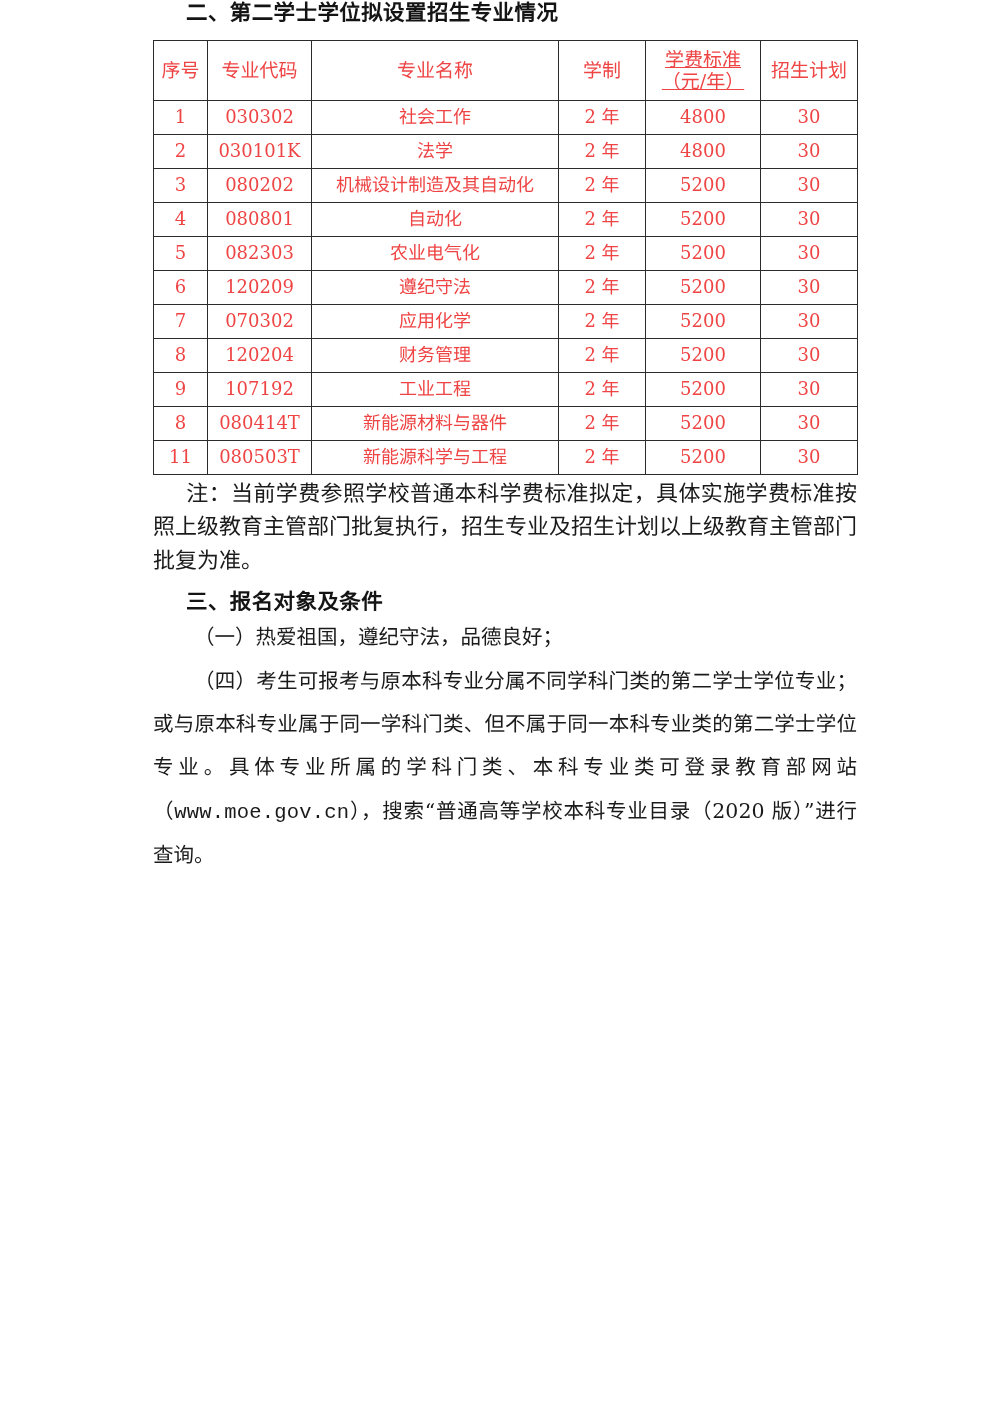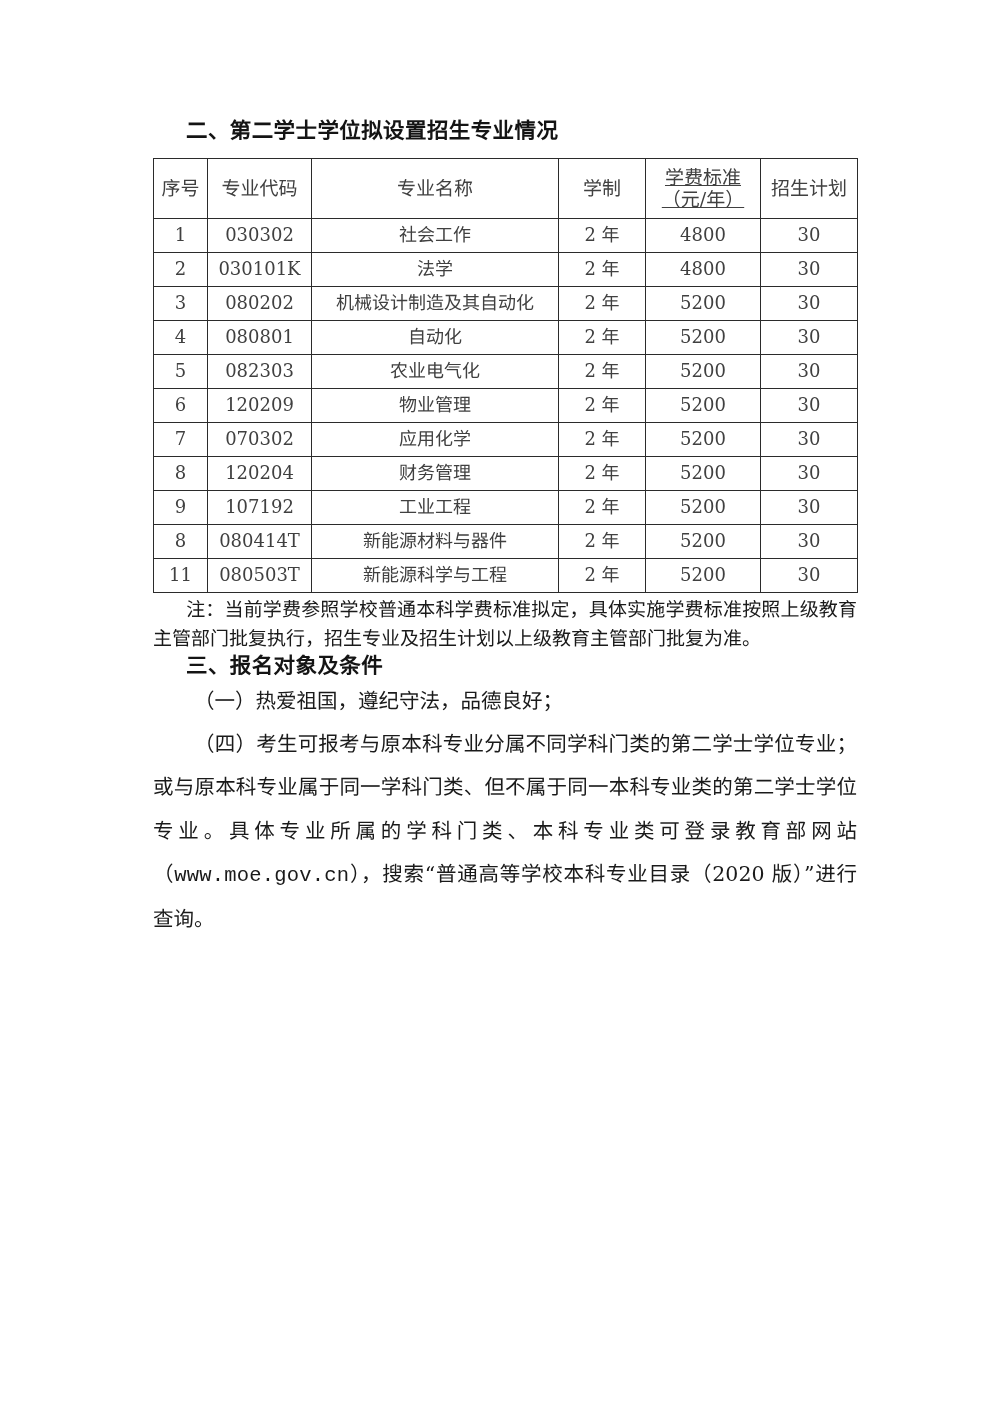--- a/index.html
+++ b/index.html
@@ -34,33 +34,33 @@
     font-family: "DejaVu Sans", "Liberation Sans", sans-serif;
     font-weight: bold;
     font-size: 21.5px;
     line-height: 1.25;
     letter-spacing: 0.4px;
     color: #141414;
     text-indent: 33px;
     margin: 0;
     white-space: nowrap;
   }
-  #heading-two { margin-top: 118px; }
+  #heading-two { }
   #heading-three { margin-top: 0; }
 
   
   .table-wrap {
     margin-top: 13px;
   }
   table.majors {
     border-collapse: collapse;
     table-layout: fixed;
     width: 704px;
     font-size: 18px;
-    color: #404040;
+    color: #ef4444;
   }
   table.majors col.c-idx   { width: 54px; }
   table.majors col.c-code  { width: 104px; }
   table.majors col.c-name  { width: 247px; }
   table.majors col.c-len   { width: 87px; }
   table.majors col.c-fee   { width: 115px; }
   table.majors col.c-quota { width: 97px; }
 
   table.majors th,
   table.majors td {
@@ -82,22 +82,22 @@
   }
   table.majors tbody td {
     height: 33px;
     font-size: 18px;
     line-height: 1.1;
   }
   .num { font-family: "DejaVu Serif", "Liberation Serif", serif; }
 
   
   .table-note {
-    margin: 2px 0 0 0;
-    font-size: 19px;
+    margin: 2px 0 12px 0;
+    font-size: 22px;
     line-height: 1.52;
     text-align: justify;
     text-justify: inter-ideograph;
     color: #1a1a1a;
   }
   .table-note .note-indent { display: inline-block; width: 33px; }
 
   
   .body-para {
     margin: 0;
@@ -182,21 +182,21 @@
               <td class="num">5</td>
               <td class="num">082303</td>
               <td>农业电气化</td>
               <td>2 年</td>
               <td class="num">5200</td>
               <td class="num">30</td>
             </tr>
             <tr>
               <td class="num">6</td>
               <td class="num">120209</td>
-              <td>物业管理</td>
+              <td>遵纪守法</td>
               <td>2 年</td>
               <td class="num">5200</td>
               <td class="num">30</td>
             </tr>
             <tr>
               <td class="num">7</td>
               <td class="num">070302</td>
               <td>应用化学</td>
               <td>2 年</td>
               <td class="num">5200</td>

